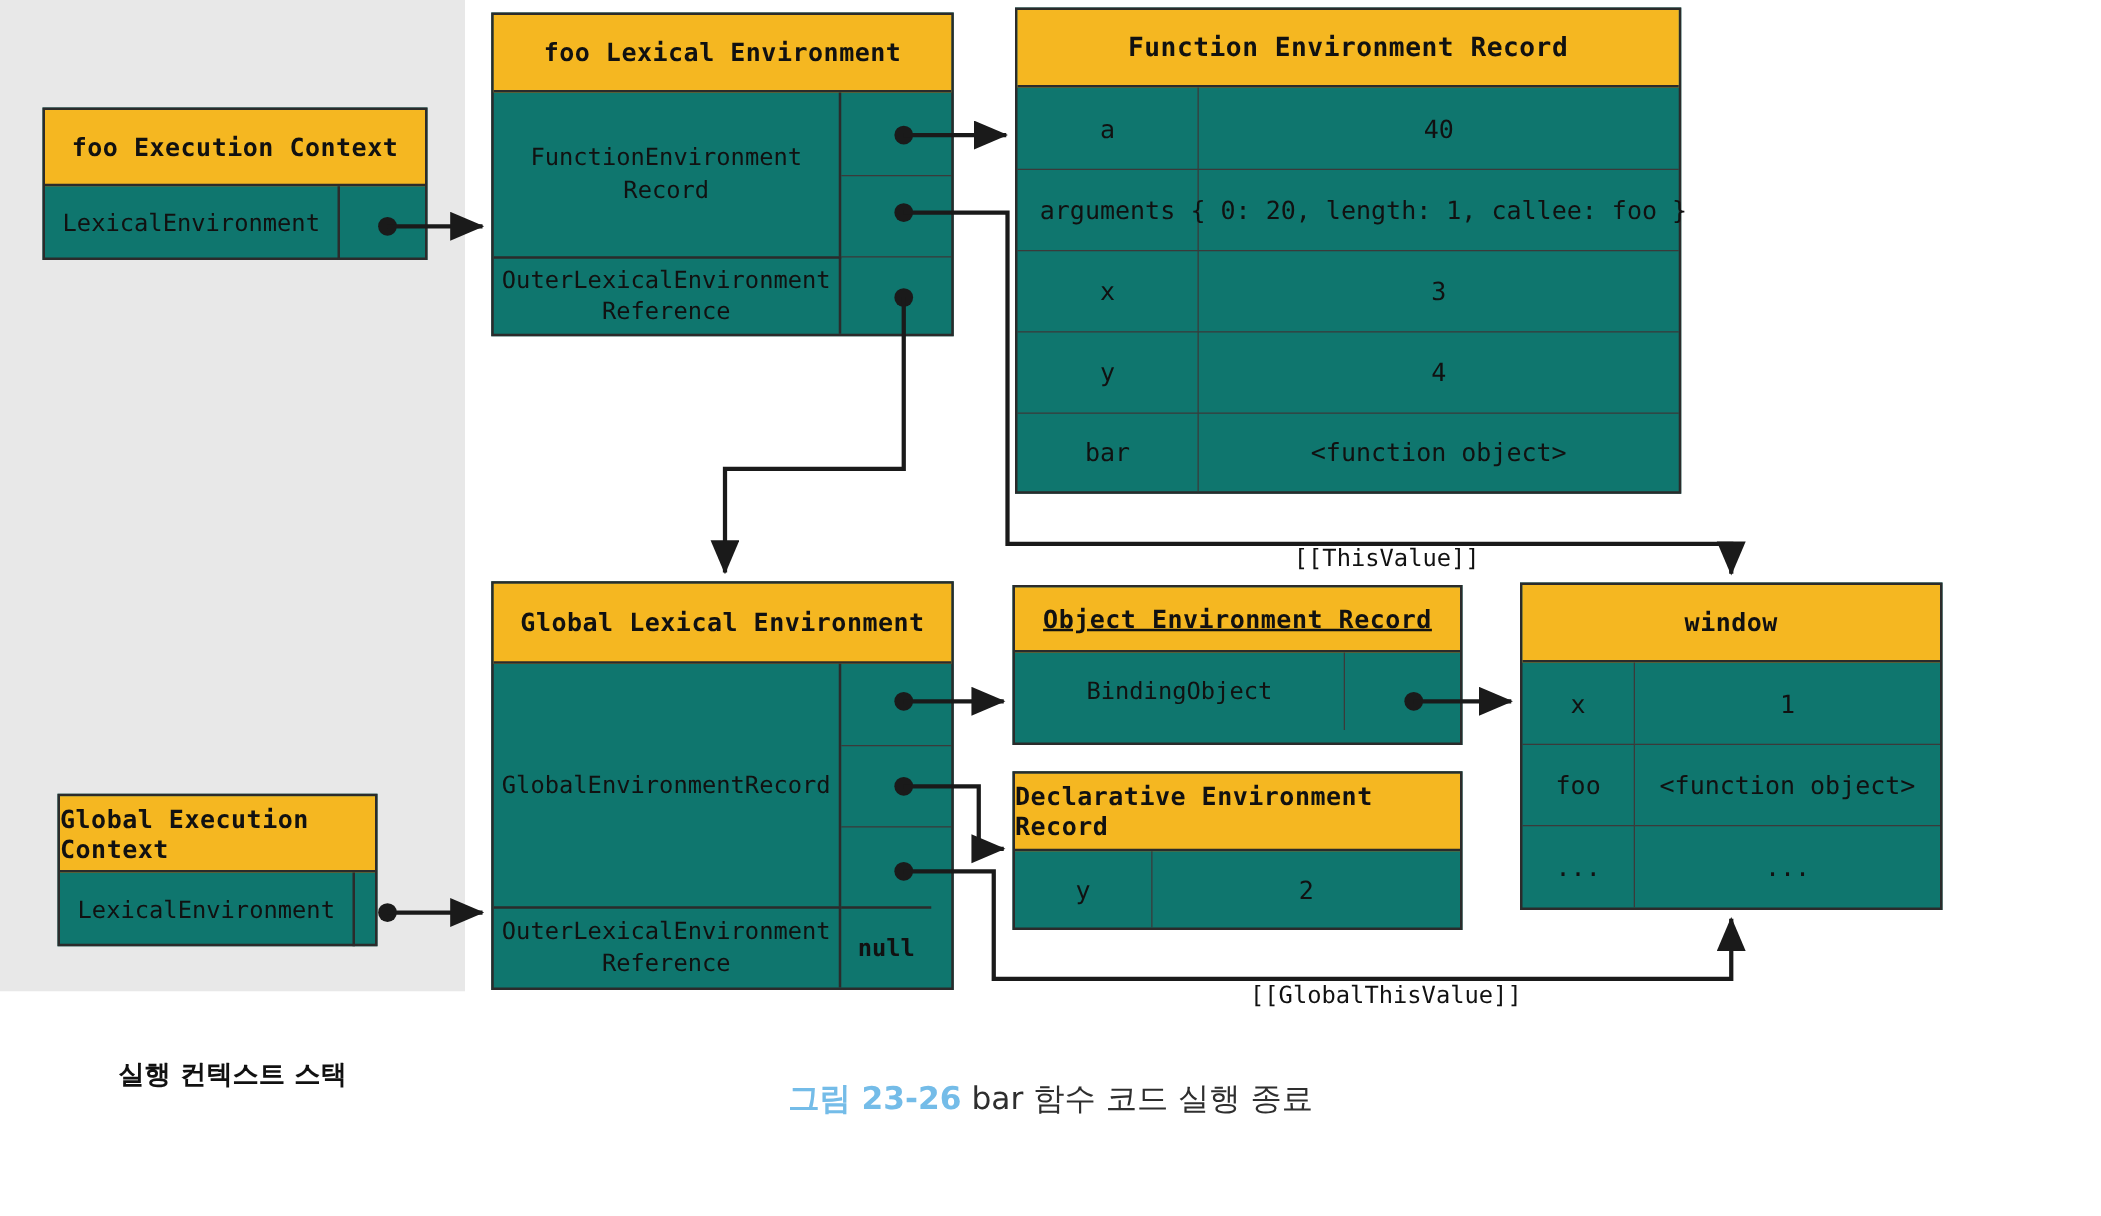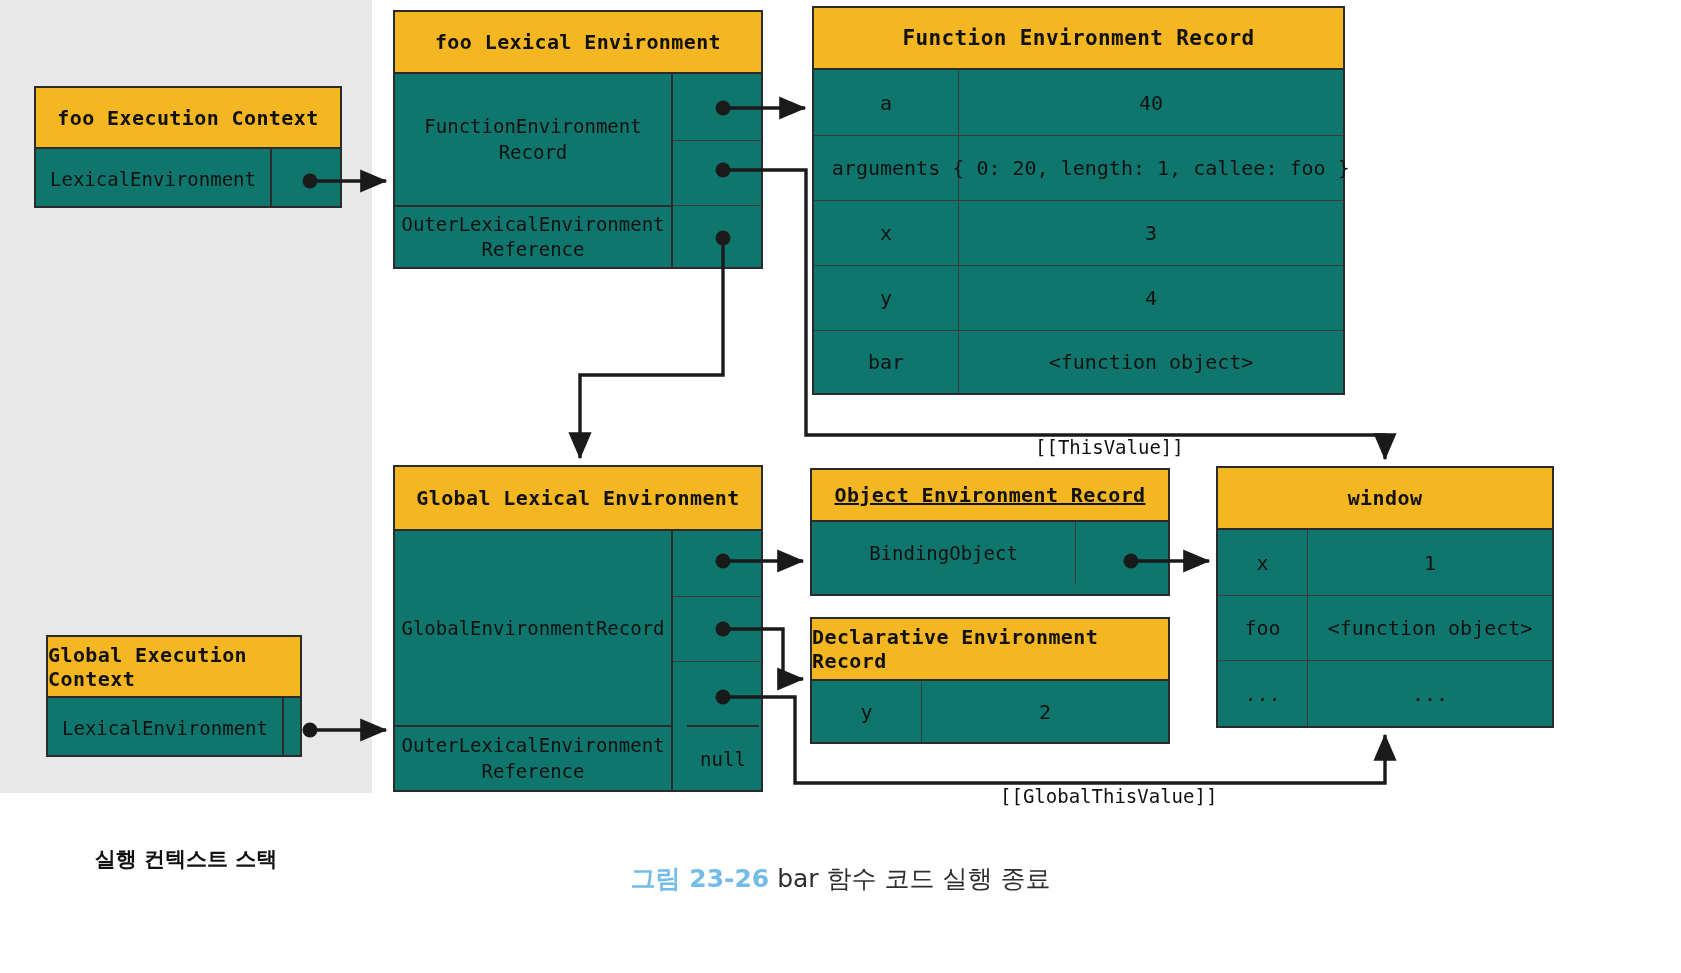--- a/index.html
+++ b/index.html
@@ -114,21 +114,21 @@
   <div class="box" style="left:393px;top:465px;width:370px;height:327px;">
     <div class="hdr" style="height:64px;font-size:20px;">Global Lexical Environment</div>
     <div class="rowwrap" style="height:259px;">
       <div class="cell br" style="left:0;top:0;width:278px;height:194px;font-size:19px;">GlobalEnvironmentRecord</div>
       <div class="cell lbl br bt" style="left:0;top:194px;width:278px;height:65px;font-size:19px;">OuterLexicalEnvironment
 Reference</div>
 
       <div class="cell" style="left:278px;top:0;width:88px;height:65px;"></div>
       <div class="cell bt-thin" style="left:278px;top:65px;width:88px;height:65px;"></div>
       <div class="cell bt-thin" style="left:278px;top:130px;width:88px;height:64px;"></div>
-      <div class="cell bt" style="left:292px;top:194px;width:72px;height:65px;font-size:19px;">null</div>
+      <div class="cell bt" style="left:278px;top:194px;width:72px;height:65px;font-size:19px;font-weight:bold;">null</div>
     </div>
   </div>
 
   <div class="box" style="left:810px;top:468px;width:360px;height:128px;">
     <div class="hdr" style="height:52px;font-size:20px;text-decoration:underline;">Object Environment Record</div>
     <div class="rowwrap" style="height:62px;">
       <div class="cell br-thin" style="left:0;top:0;width:264px;height:62px;font-size:19px;">BindingObject</div>
       <div class="cell" style="left:264px;top:0;width:92px;height:62px;"></div>
     </div>
   </div>

